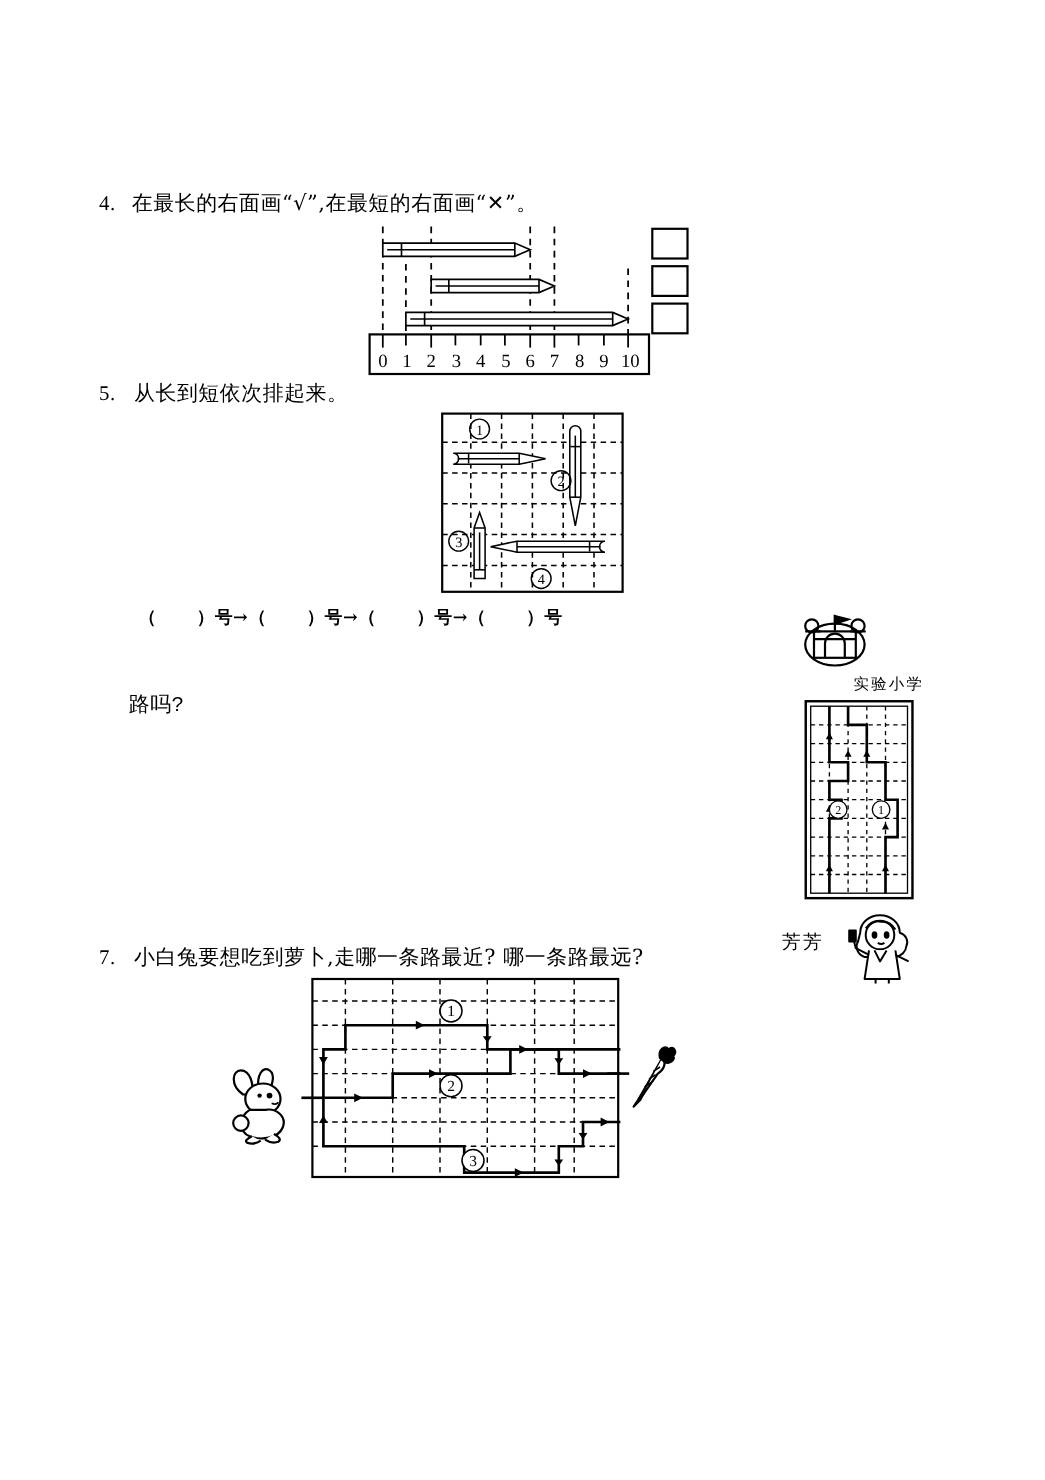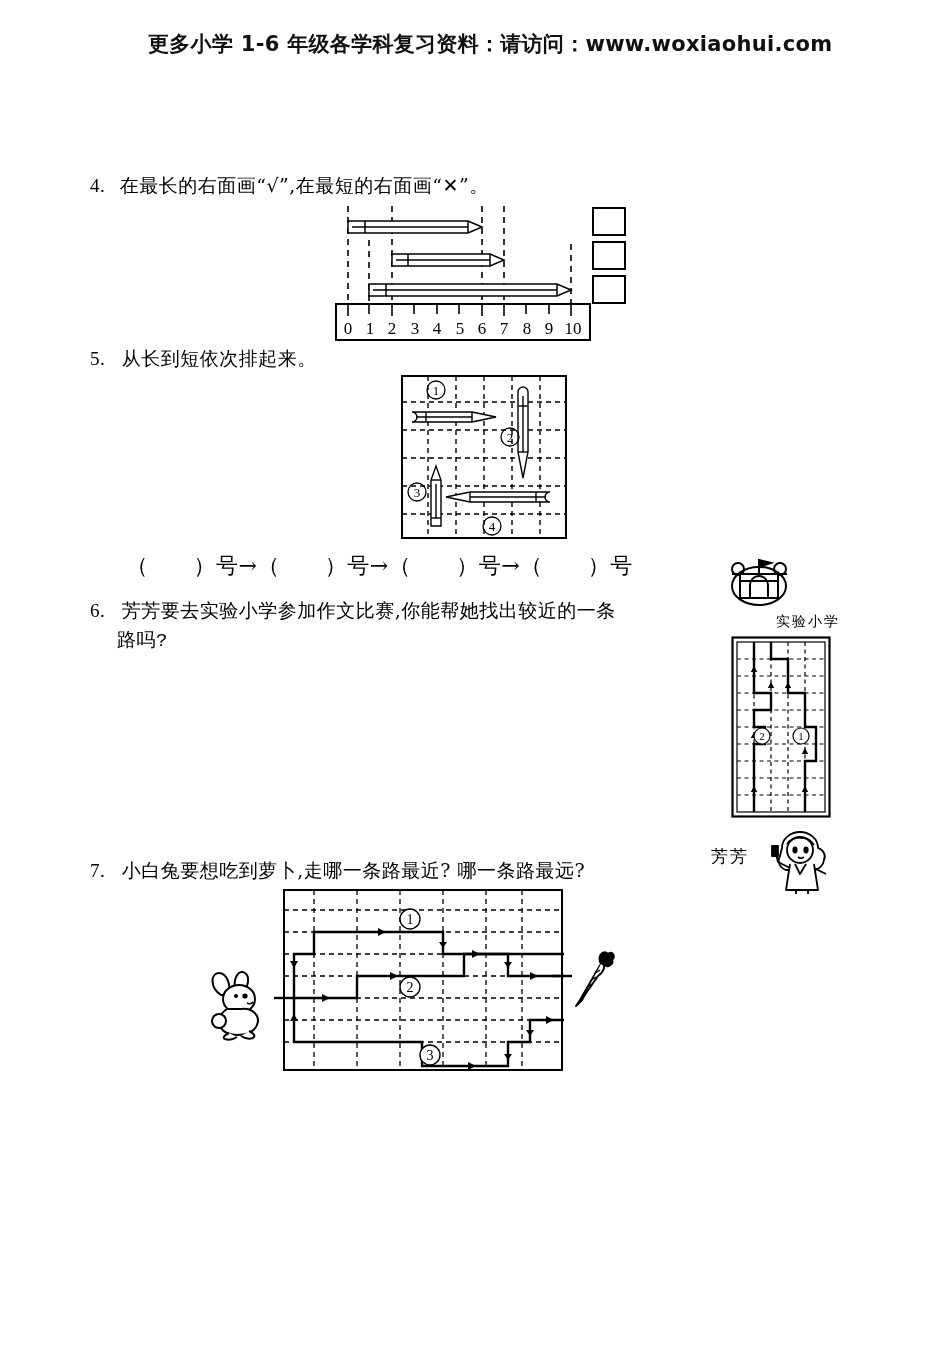--- a/index.html
+++ b/index.html
@@ -45,23 +45,24 @@
     letter-spacing: 0.5px;
     white-space: nowrap;
   }
   .q .num {
     font-family: "Liberation Serif", serif;
   }
 
   .ansline {
     position: absolute;
     font-family: "DejaVu Serif", serif;
-    font-size: 22px;
+    font-size: 16px;
     letter-spacing: 0.5px;
     white-space: pre;
+    font-weight: bold;
   }
 
   
   #q4-fig {
     position: absolute;
     left: 332px;
     top: 202px;
     width: 300px;
     height: 142px;
   }
@@ -154,21 +155,20 @@
     height: 60px;
   }
 
   svg { display: block; overflow: visible; }
 </style>
 </head>
 <body>
 
 <div class="page">
 
-  <div class="site-header">更多小学 1-6 年级各学科复习资料：请访问：www.woxiaohui.com</div>
 
   <div class="q" style="left:90px; top:170px;">
     <span class="num">4.</span>
     <span style="margin-left:8px;">在最长的右面画“√”,在最短的右面画“✕”。</span>
   </div>
 
   <div id="q4-fig">
     <svg width="300" height="142" viewBox="0 0 300 142">
 
       <g stroke="#000" stroke-width="1.6" stroke-dasharray="6,5" fill="none">
@@ -296,24 +296,20 @@
         <text x="36" y="21">1</text>
         <text x="110" y="68">2</text>
         <text x="17" y="123">3</text>
         <text x="92" y="157">4</text>
       </g>
     </svg>
   </div>
 
   <div class="ansline" style="left:126px; top:551px;">（      ）号→（      ）号→（      ）号→（      ）号</div>
 
-  <div class="q" style="left:90px; top:595px;">
-    <span class="num">6.</span>
-    <span style="margin-left:10px;">芳芳要去实验小学参加作文比赛,你能帮她找出较近的一条</span>
-  </div>
   <div class="q" style="left:117px; top:626px;font-family:Liberation Mono, monospace;">路吗?</div>
 
   <div id="school-icon">
     <svg width="62" height="55" viewBox="0 0 62 55">
       <g fill="none" stroke="#000" stroke-width="2">
 
         <ellipse cx="31" cy="33" rx="27" ry="19"></ellipse>
         <rect x="12" y="21" width="38" height="24"></rect>
         <path d="M22,45 L22,32 a9,9 0 0 1 18,0 L40,45"></path>
         <line x1="12" y1="28" x2="50" y2="28"></line>

